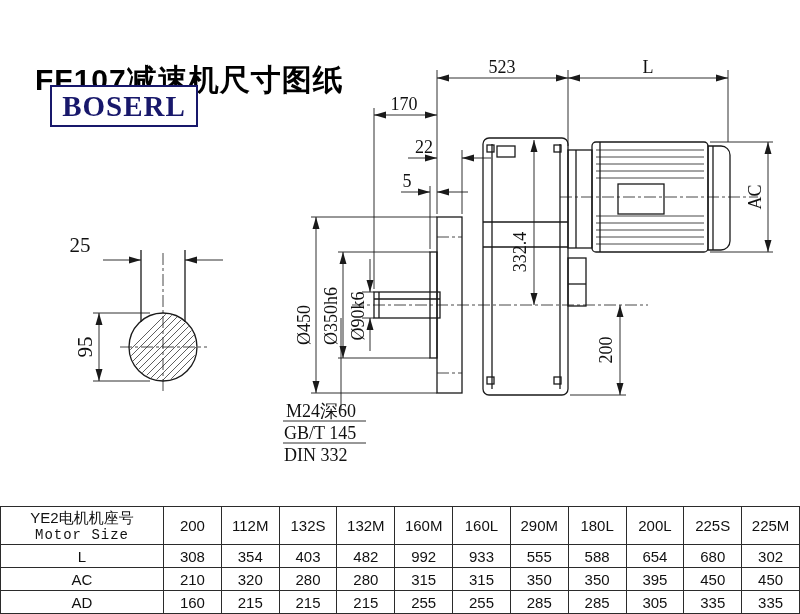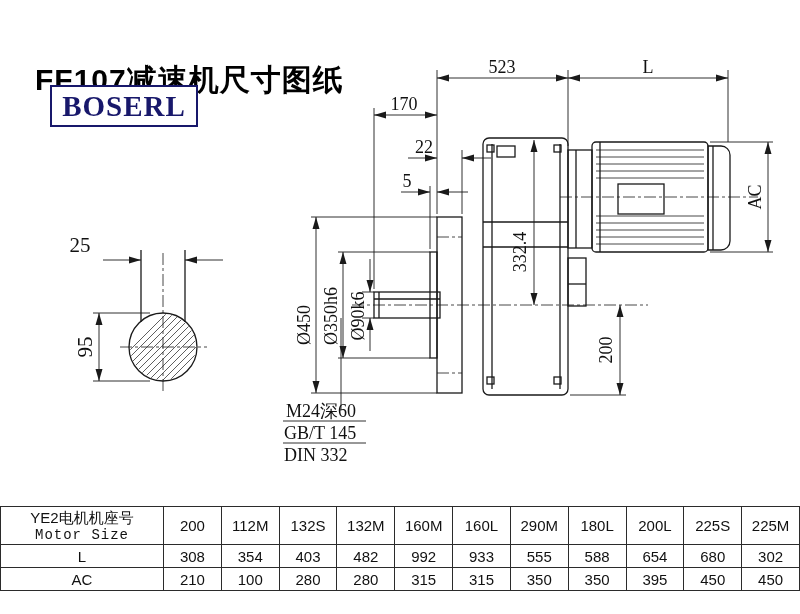--- a/index.html
+++ b/index.html
@@ -223,27 +223,41 @@
           <td>933</td>
           <td>555</td>
           <td>588</td>
           <td>654</td>
           <td>680</td>
           <td>302</td>
         </tr>
         <tr>
           <th>AC</th>
           <td>210</td>
-          <td>100</td>
+          <td>320</td>
           <td>280</td>
           <td>280</td>
           <td>315</td>
           <td>315</td>
           <td>350</td>
           <td>350</td>
           <td>395</td>
           <td>450</td>
           <td>450</td>
         </tr>
+        <tr>
+          <th>AD</th>
+          <td>160</td>
+          <td>215</td>
+          <td>215</td>
+          <td>215</td>
+          <td>255</td>
+          <td>255</td>
+          <td>285</td>
+          <td>285</td>
+          <td>305</td>
+          <td>335</td>
+          <td>335</td>
+        </tr>
       </tbody>
   </table>
 
 </div>
 
 </body></html>

